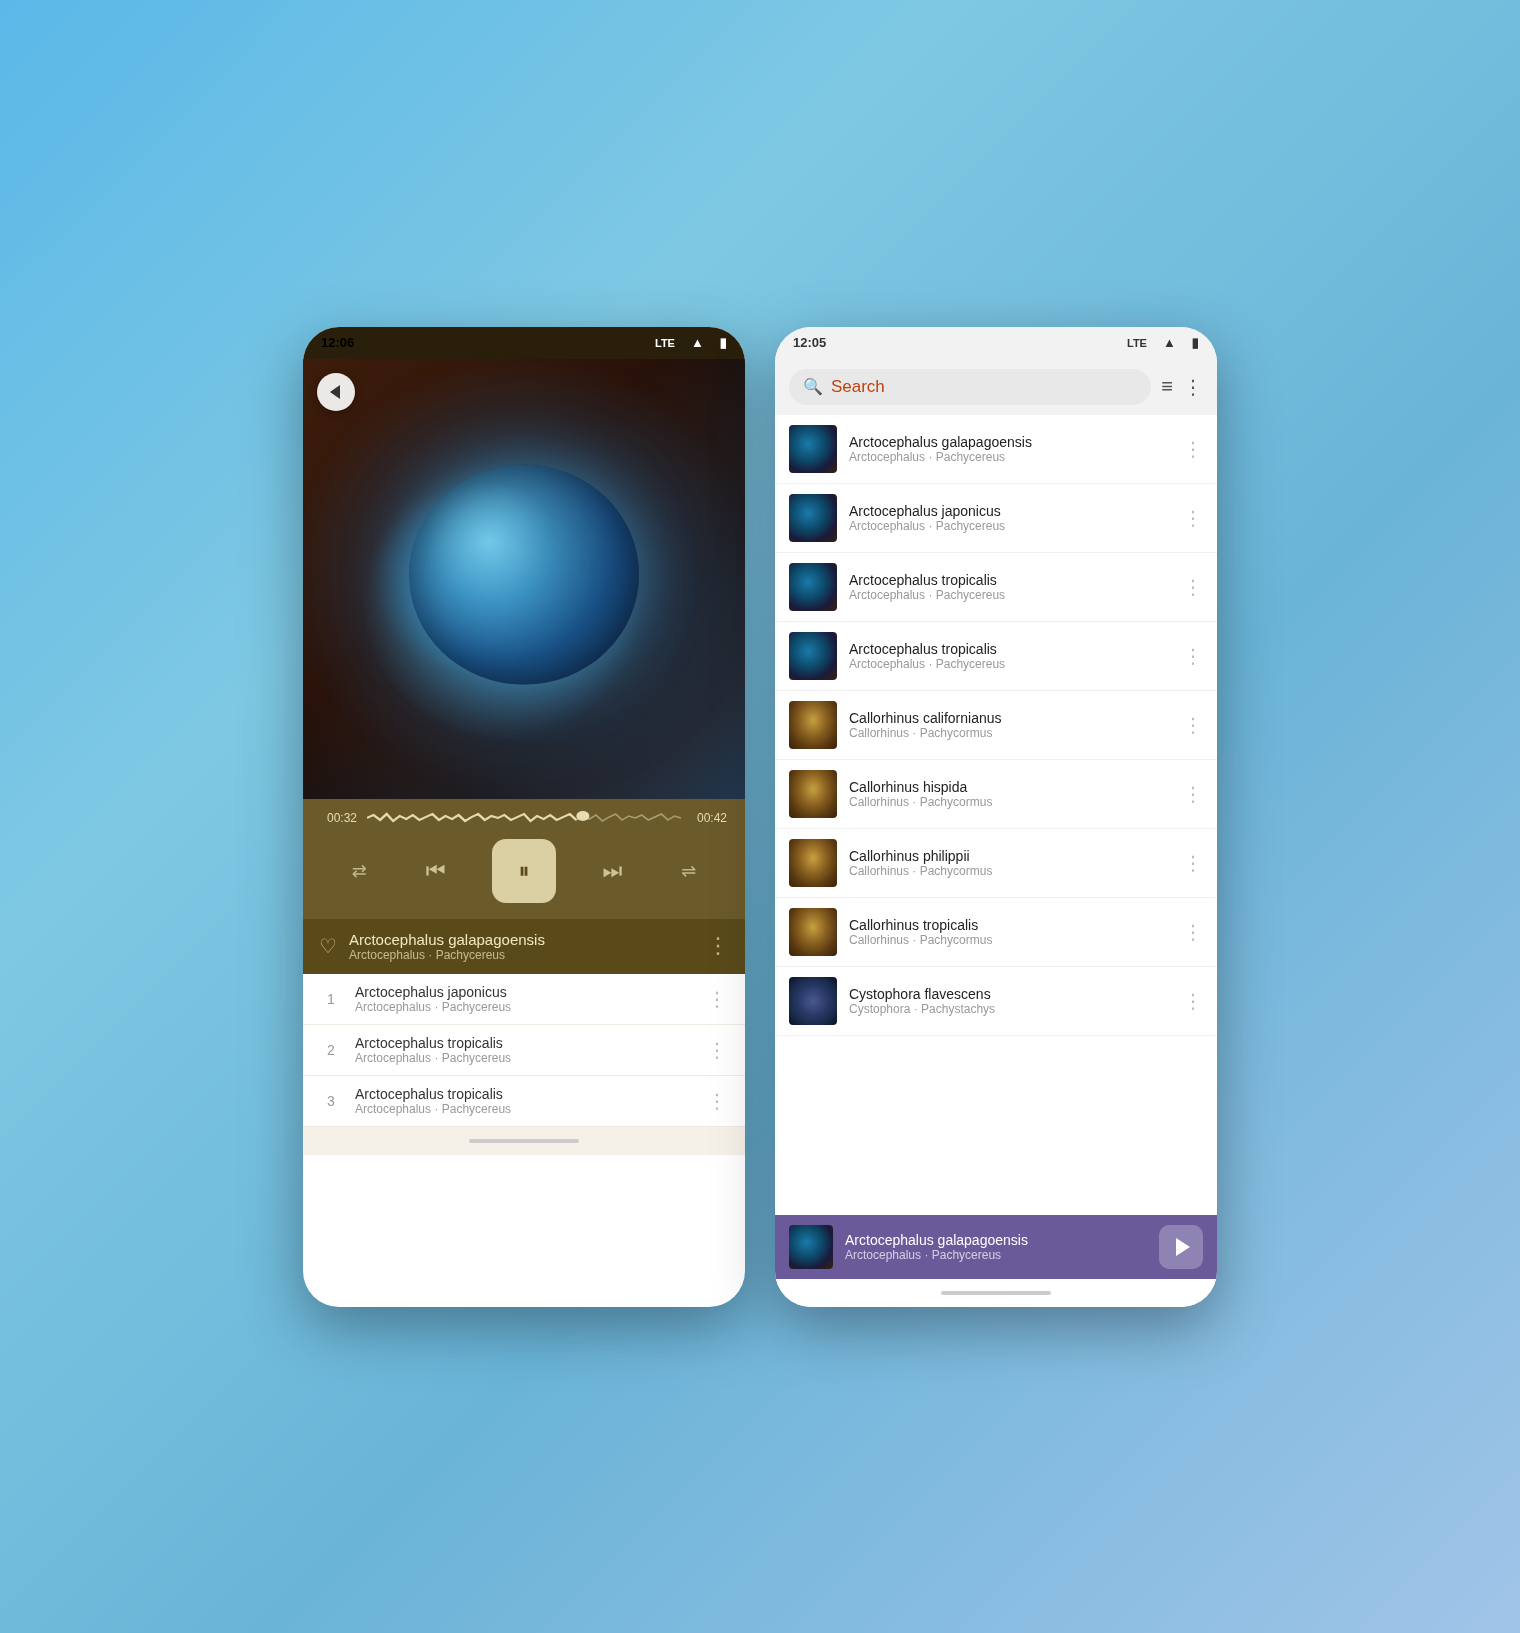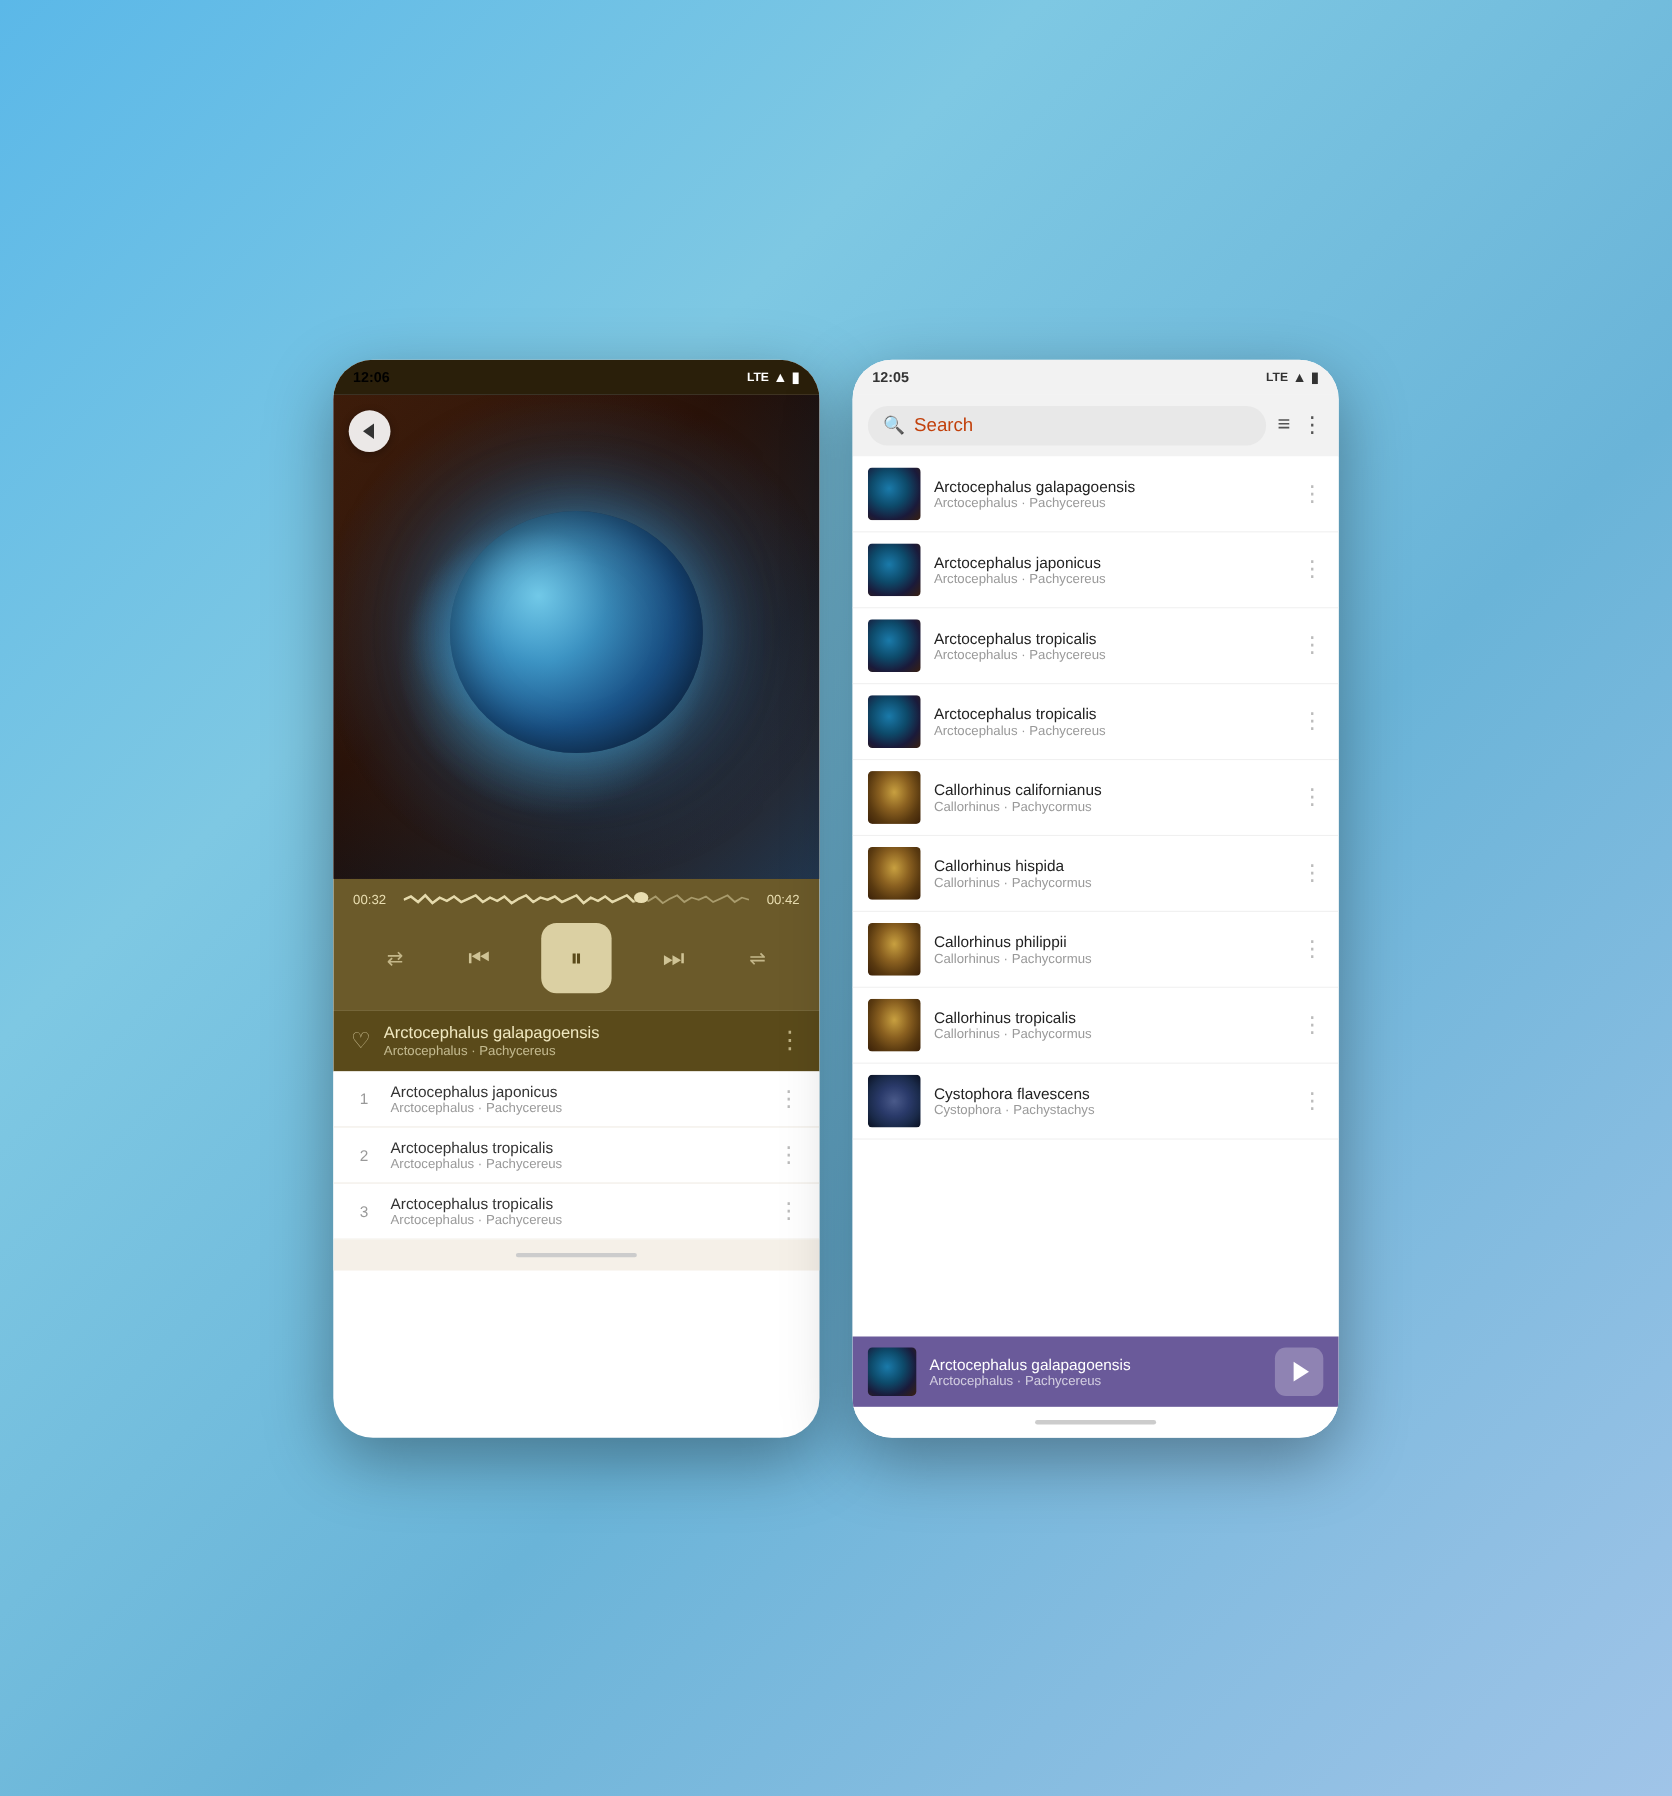--- a/index.html
+++ b/index.html
@@ -39,21 +39,21 @@
     
     .status-bar {
       display: flex;
       justify-content: space-between;
       align-items: center;
       padding: 8px 18px;
       font-size: 13px;
       font-weight: 600;
       height: 32px;
     }
-    .status-bar-right { display: flex; align-items: center; gap: 4px; color: #fff; font-size: 12px; }
+    .status-bar-right { display: flex; align-items: center; gap: 16px; color: #fff; font-size: 12px; }
     .status-bar-dark { background: #2a1f0a; }
 
     
     .album-art {
       width: 442px;
       height: 440px;
       background: radial-gradient(ellipse at 40% 40%, #1a6a8a 0%, #0d3d5c 30%, #1a1a3a 60%, #4a2a1a 80%, #2a1a0a 100%);
       position: relative;
       overflow: hidden;
       display: flex;
@@ -113,20 +113,21 @@
     .progress-section {
       display: flex;
       align-items: center;
       gap: 10px;
       margin-bottom: 14px;
     }
     .time-label {
       color: #e8ddb0;
       font-size: 12px;
       min-width: 36px;
+      text-align: right;
     }
     .time-label-right { text-align: right; }
     .progress-bar {
       flex: 1;
       height: 14px;
       position: relative;
       display: flex;
       align-items: center;
     }
     .waveform {

